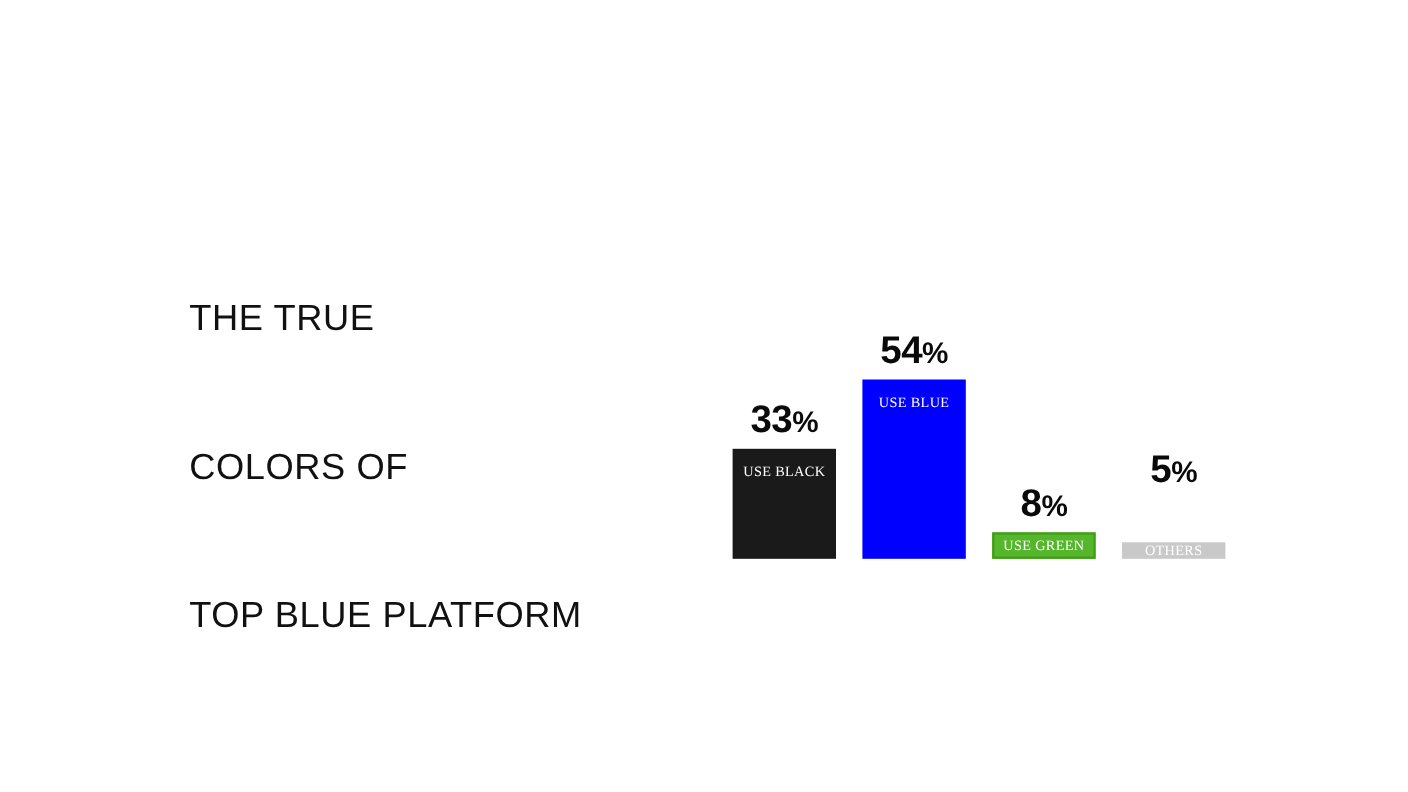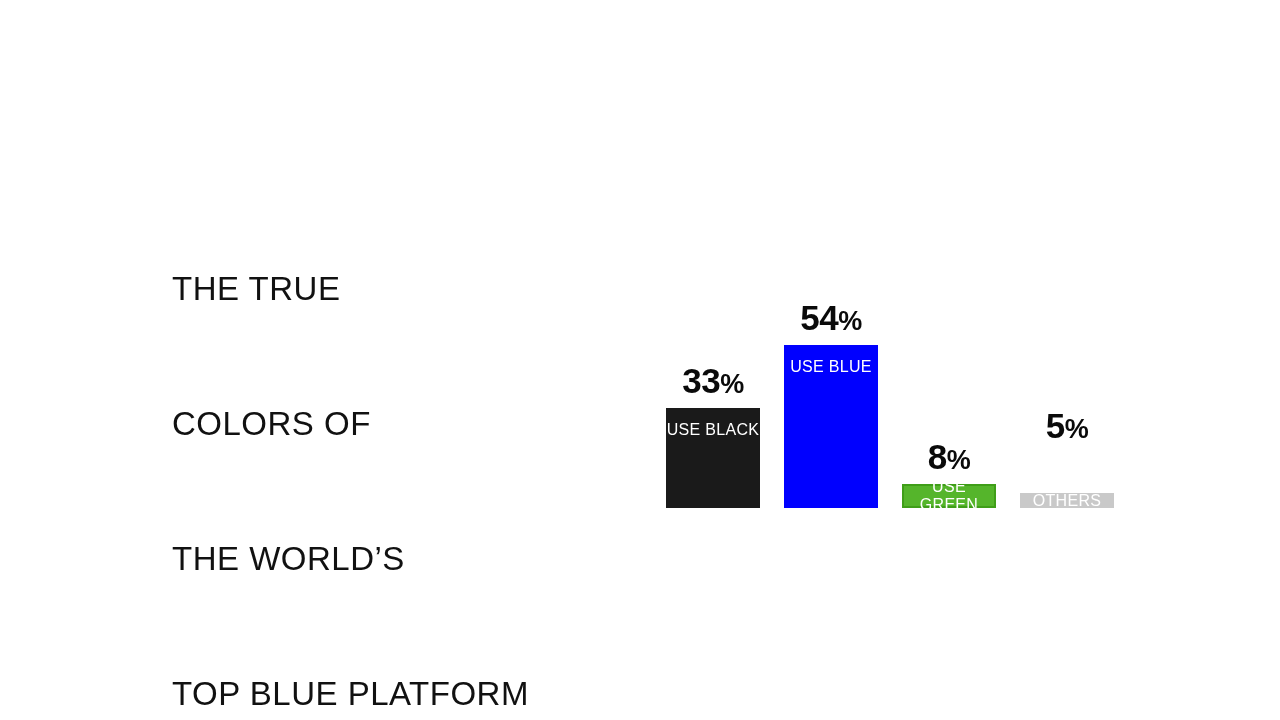--- a/index.html
+++ b/index.html
@@ -73,41 +73,40 @@
     font-size: 27px;
   }
 
   .bar {
     width: 100%;
     box-sizing: border-box;
     position: relative;
   }
 
   .bar-label {
-    font-family: Liberation Sans, sans-serif;
-    font-size: 16px;
+    font-family: Liberation Serif, serif;
+    font-size: 13px;
     letter-spacing: 0.3px;
     color: #ffffff;
     position: absolute;
     left: 0;
     width: 100%;
     text-align: center;
   }
 </style>
 </head>
 <body>
 
 <div id="slide">
 
   <div class="text-panel">
 
     <div class="headline">
       <span class="headline-line">THE TRUE</span>
       <span class="headline-line">COLORS OF</span>
-      <span class="headline-line">THE WORLD’S</span>
       <span class="headline-line">TOP BLUE PLATFORM</span>
     </div>
 
   </div>
 
   <div class="chart">
 
     <div class="bar-group" id="grp0" style="left: 26px; width: 94px;">
       <div class="bar-value"><span>33</span><span class="pct">%</span></div>
       <div class="bar" id="bar0" style="height: 100px; background: rgb(26, 26, 26); padding-left: 37px;">

